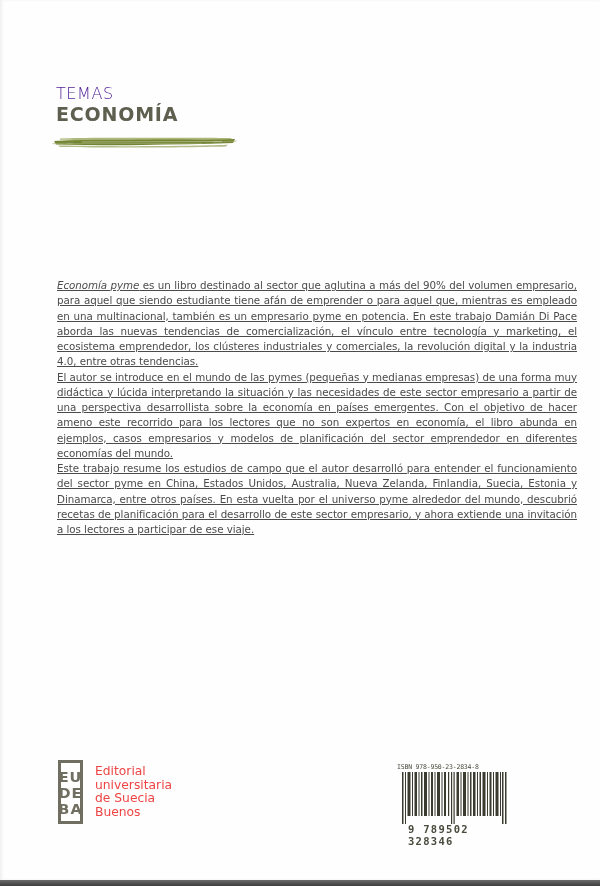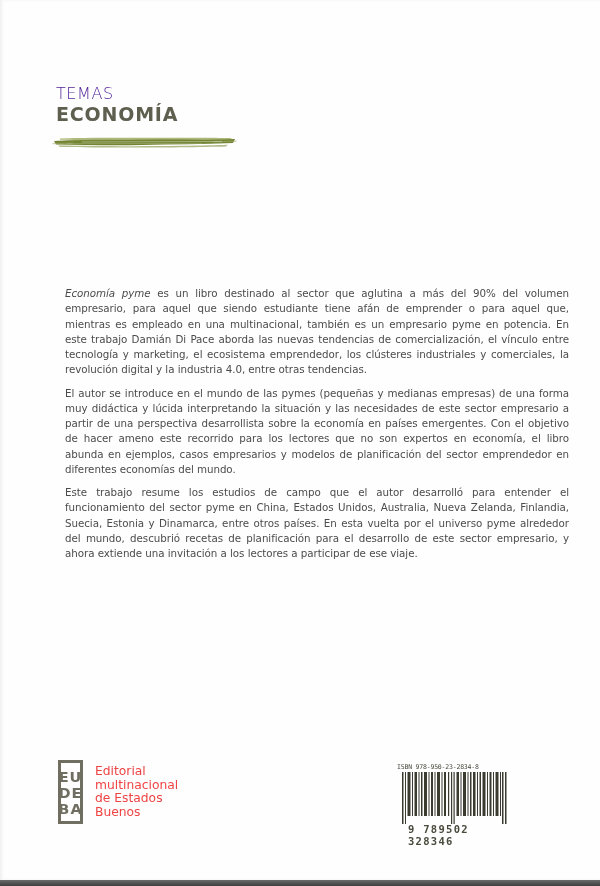--- a/index.html
+++ b/index.html
@@ -62,21 +62,22 @@
       top: 278px;
       width: 520px;
       font-family: "DejaVu Sans", sans-serif;
       font-size: 10.3px;
       line-height: 15.25px;
       color: #4b4b4b;
       letter-spacing: -0.05px;
       text-align: justify;
     }
     .blurb p {
-      margin: 8px;
+      margin: 0;
+      text-decoration: underline;
     }
     .blurb .title-italic {
       font-style: italic;
     }
     .publisher {
       position: absolute;
       left: 58px;
       top: 760px;
       display: flex;
       align-items: flex-start;
@@ -165,22 +166,22 @@
   </div>
 
   <div class="publisher">
     <div class="eudeba-box">
       <div class="eudeba-row">EU</div>
       <div class="eudeba-row">DE</div>
       <div class="eudeba-row">BA</div>
     </div>
     <div class="publisher-name">
       <div>Editorial</div>
-      <div>multinacional</div>
-      <div>de Estados</div>
+      <div>universitaria</div>
+      <div>de Suecia</div>
       <div>Buenos</div>
     </div>
   </div>
 
   <div class="barcode-wrap">
     <div class="isbn-text">ISBN 978-950-23-2834-8</div>
     <svg class="bars" width="116" height="52" viewBox="0 0 116 52">
       <g fill="#3b3b30">
         <rect x="6" y="0" width="1.5" height="52"></rect>
         <rect x="9" y="0" width="1" height="52"></rect>

